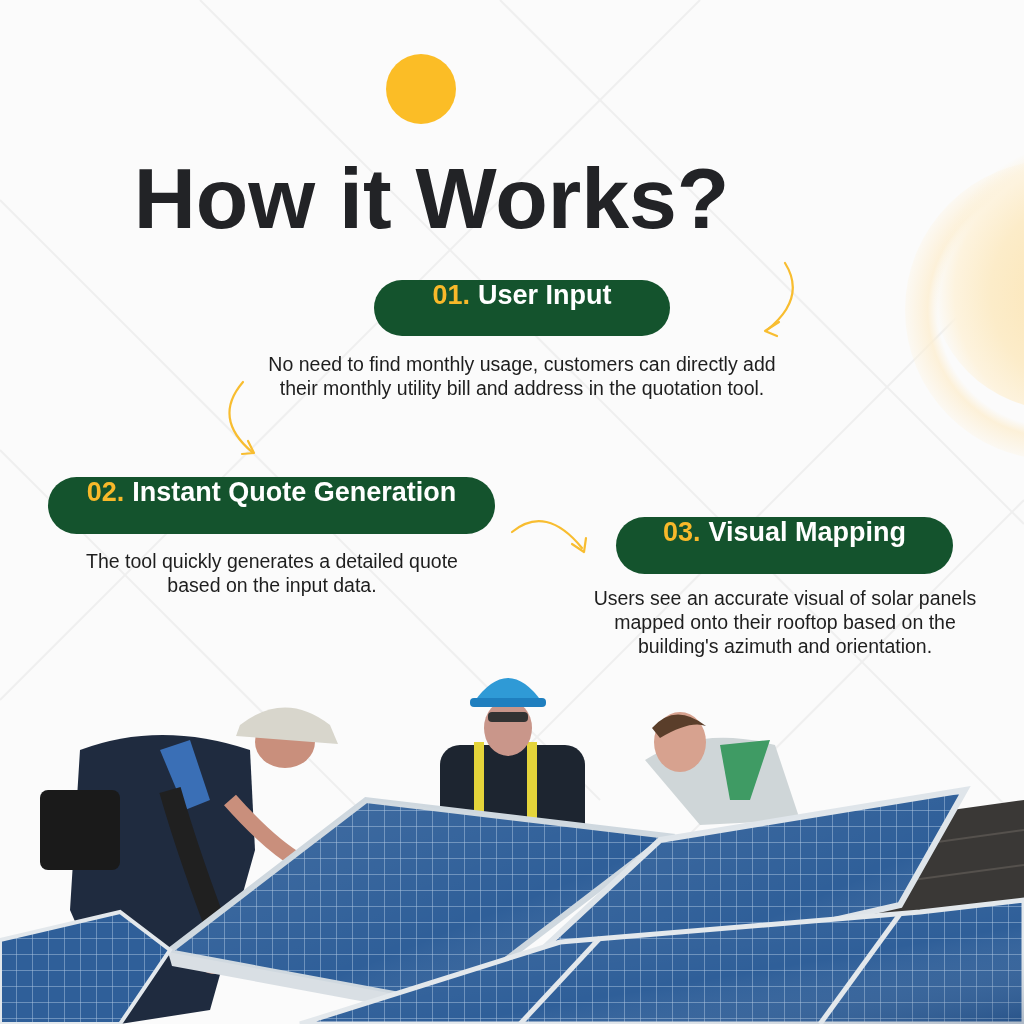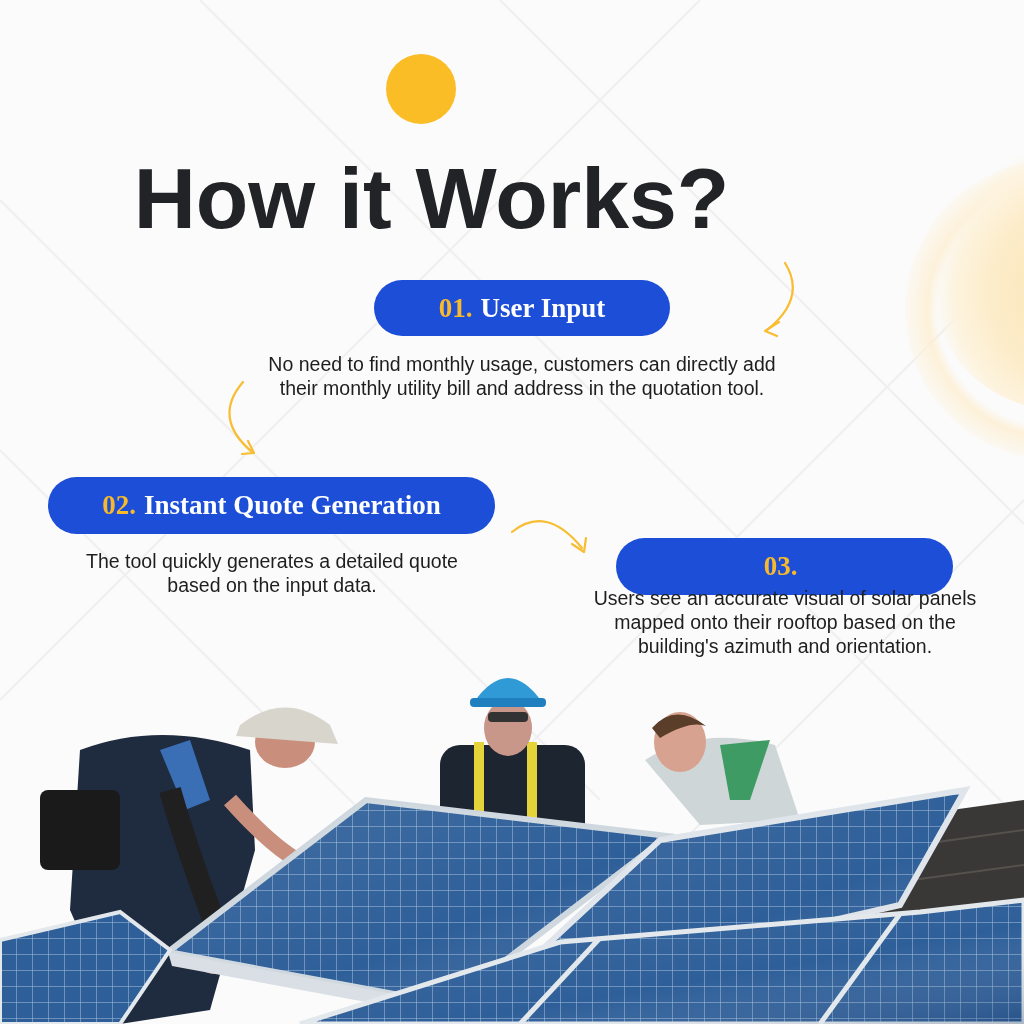--- a/index.html
+++ b/index.html
@@ -40,28 +40,28 @@
 
   
   .title {
     position: absolute; left: 0; top: 148px; width: 863px; text-align: center;
     font-size: 86px; font-weight: 700; color: #222326; letter-spacing: 0px; z-index: 2;
     line-height: 100px;
   }
 
   
   .badge {
-    position: absolute; background: #1d4ed8; color: #ffffff; border-radius: 30px;
-    font-weight: 700; display: flex; align-items: center; justify-content: center;
-    white-space: nowrap; z-index: 2; font-family: Liberation Serif, serif;
+    position: absolute; background: #14532d; color: #ffffff; border-radius: 30px;
+    font-weight: 700; display: flex; justify-content: center;
+    white-space: nowrap; z-index: 2;
   }
   .badge .num { color: #f8b92a; margin-right: 8px; }
   .b1 { left: 374px; top: 280px; width: 296px; height: 56px; font-size: 27px; }
   .b2 { left: 48px; top: 477px; width: 447px; height: 57px; font-size: 27px; }
-  .b3 { left: 616px; top: 538px; width: 337px; height: 57px; font-size: 27px; }
+  .b3 { left: 616px; top: 517px; width: 337px; height: 57px; font-size: 27px; }
 
   .desc {
     position: absolute; text-align: center; font-size: 19.5px; line-height: 24px;
     color: #1e1e1e; z-index: 2;
   }
   .d1 { left: 250px; top: 352px; width: 544px; }
   .d2 { left: 70px; top: 549px; width: 404px; }
   .d3 { left: 590px; top: 586px; width: 390px; }
 
   .arrow { position: absolute; z-index: 2; }
@@ -99,20 +99,21 @@
 <p class="desc d1">No need to find monthly usage, customers can directly add their monthly utility bill and address in the quotation tool.</p>
 
 <div class="badge b2">
   <span class="num">02.</span>
   <span>Instant Quote Generation</span>
 </div>
 <p class="desc d2">The tool quickly generates a detailed quote based on the input data.</p>
 
 <div class="badge b3">
   <span class="num">03.</span>
+  <span>Visual Mapping</span>
 </div>
 <p class="desc d3">Users see an accurate visual of solar panels mapped onto their rooftop based on the building's azimuth and orientation.</p>
 
 <svg class="arrow" style="left:755px;top:258px;" width="50" height="80" viewBox="0 0 50 80">
   <path d="M30 5 Q52 40 12 72" stroke="#f8bd30" stroke-width="2.2" fill="none" stroke-linecap="round"></path>
   <path d="M24 64 L10 73 L22 78" stroke="#f8bd30" stroke-width="2.2" fill="none" stroke-linecap="round" stroke-linejoin="round"></path>
 </svg>
 <svg class="arrow" style="left:218px;top:378px;" width="50" height="82" viewBox="0 0 50 82">
   <path d="M25 4 Q-6 40 34 74" stroke="#f8bd30" stroke-width="2.2" fill="none" stroke-linecap="round"></path>
   <path d="M24 76 L36 75 L30 63" stroke="#f8bd30" stroke-width="2.2" fill="none" stroke-linecap="round" stroke-linejoin="round"></path>

